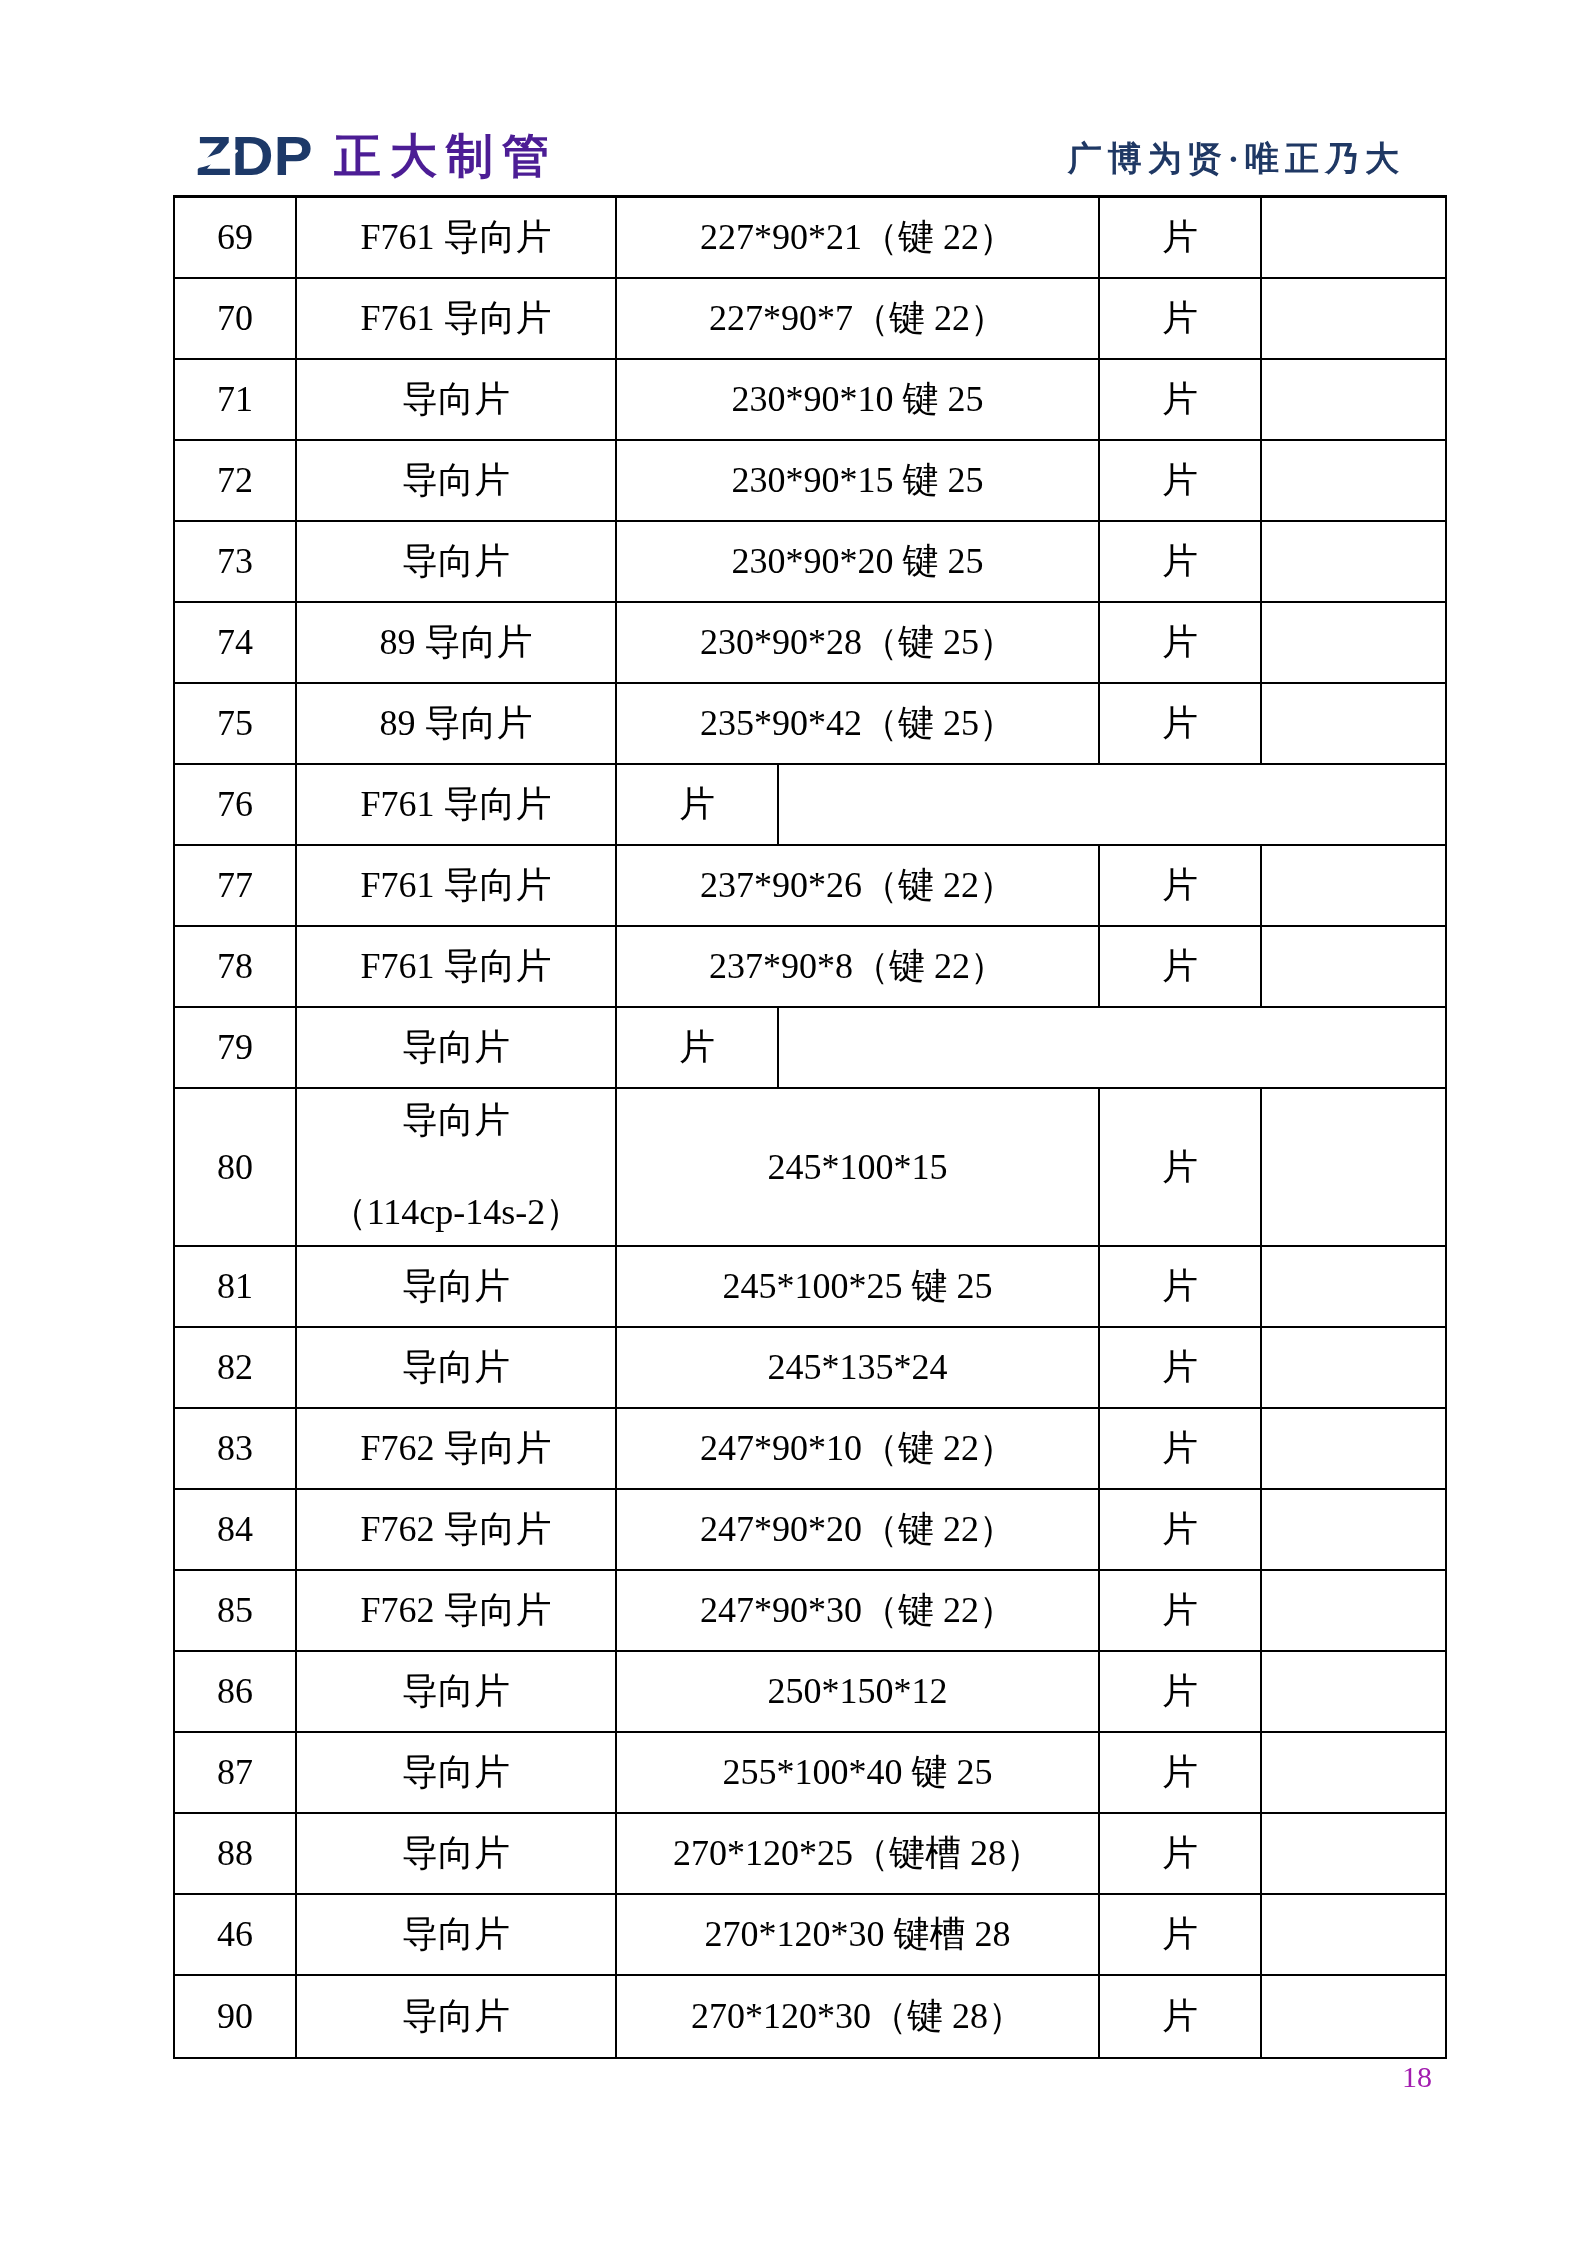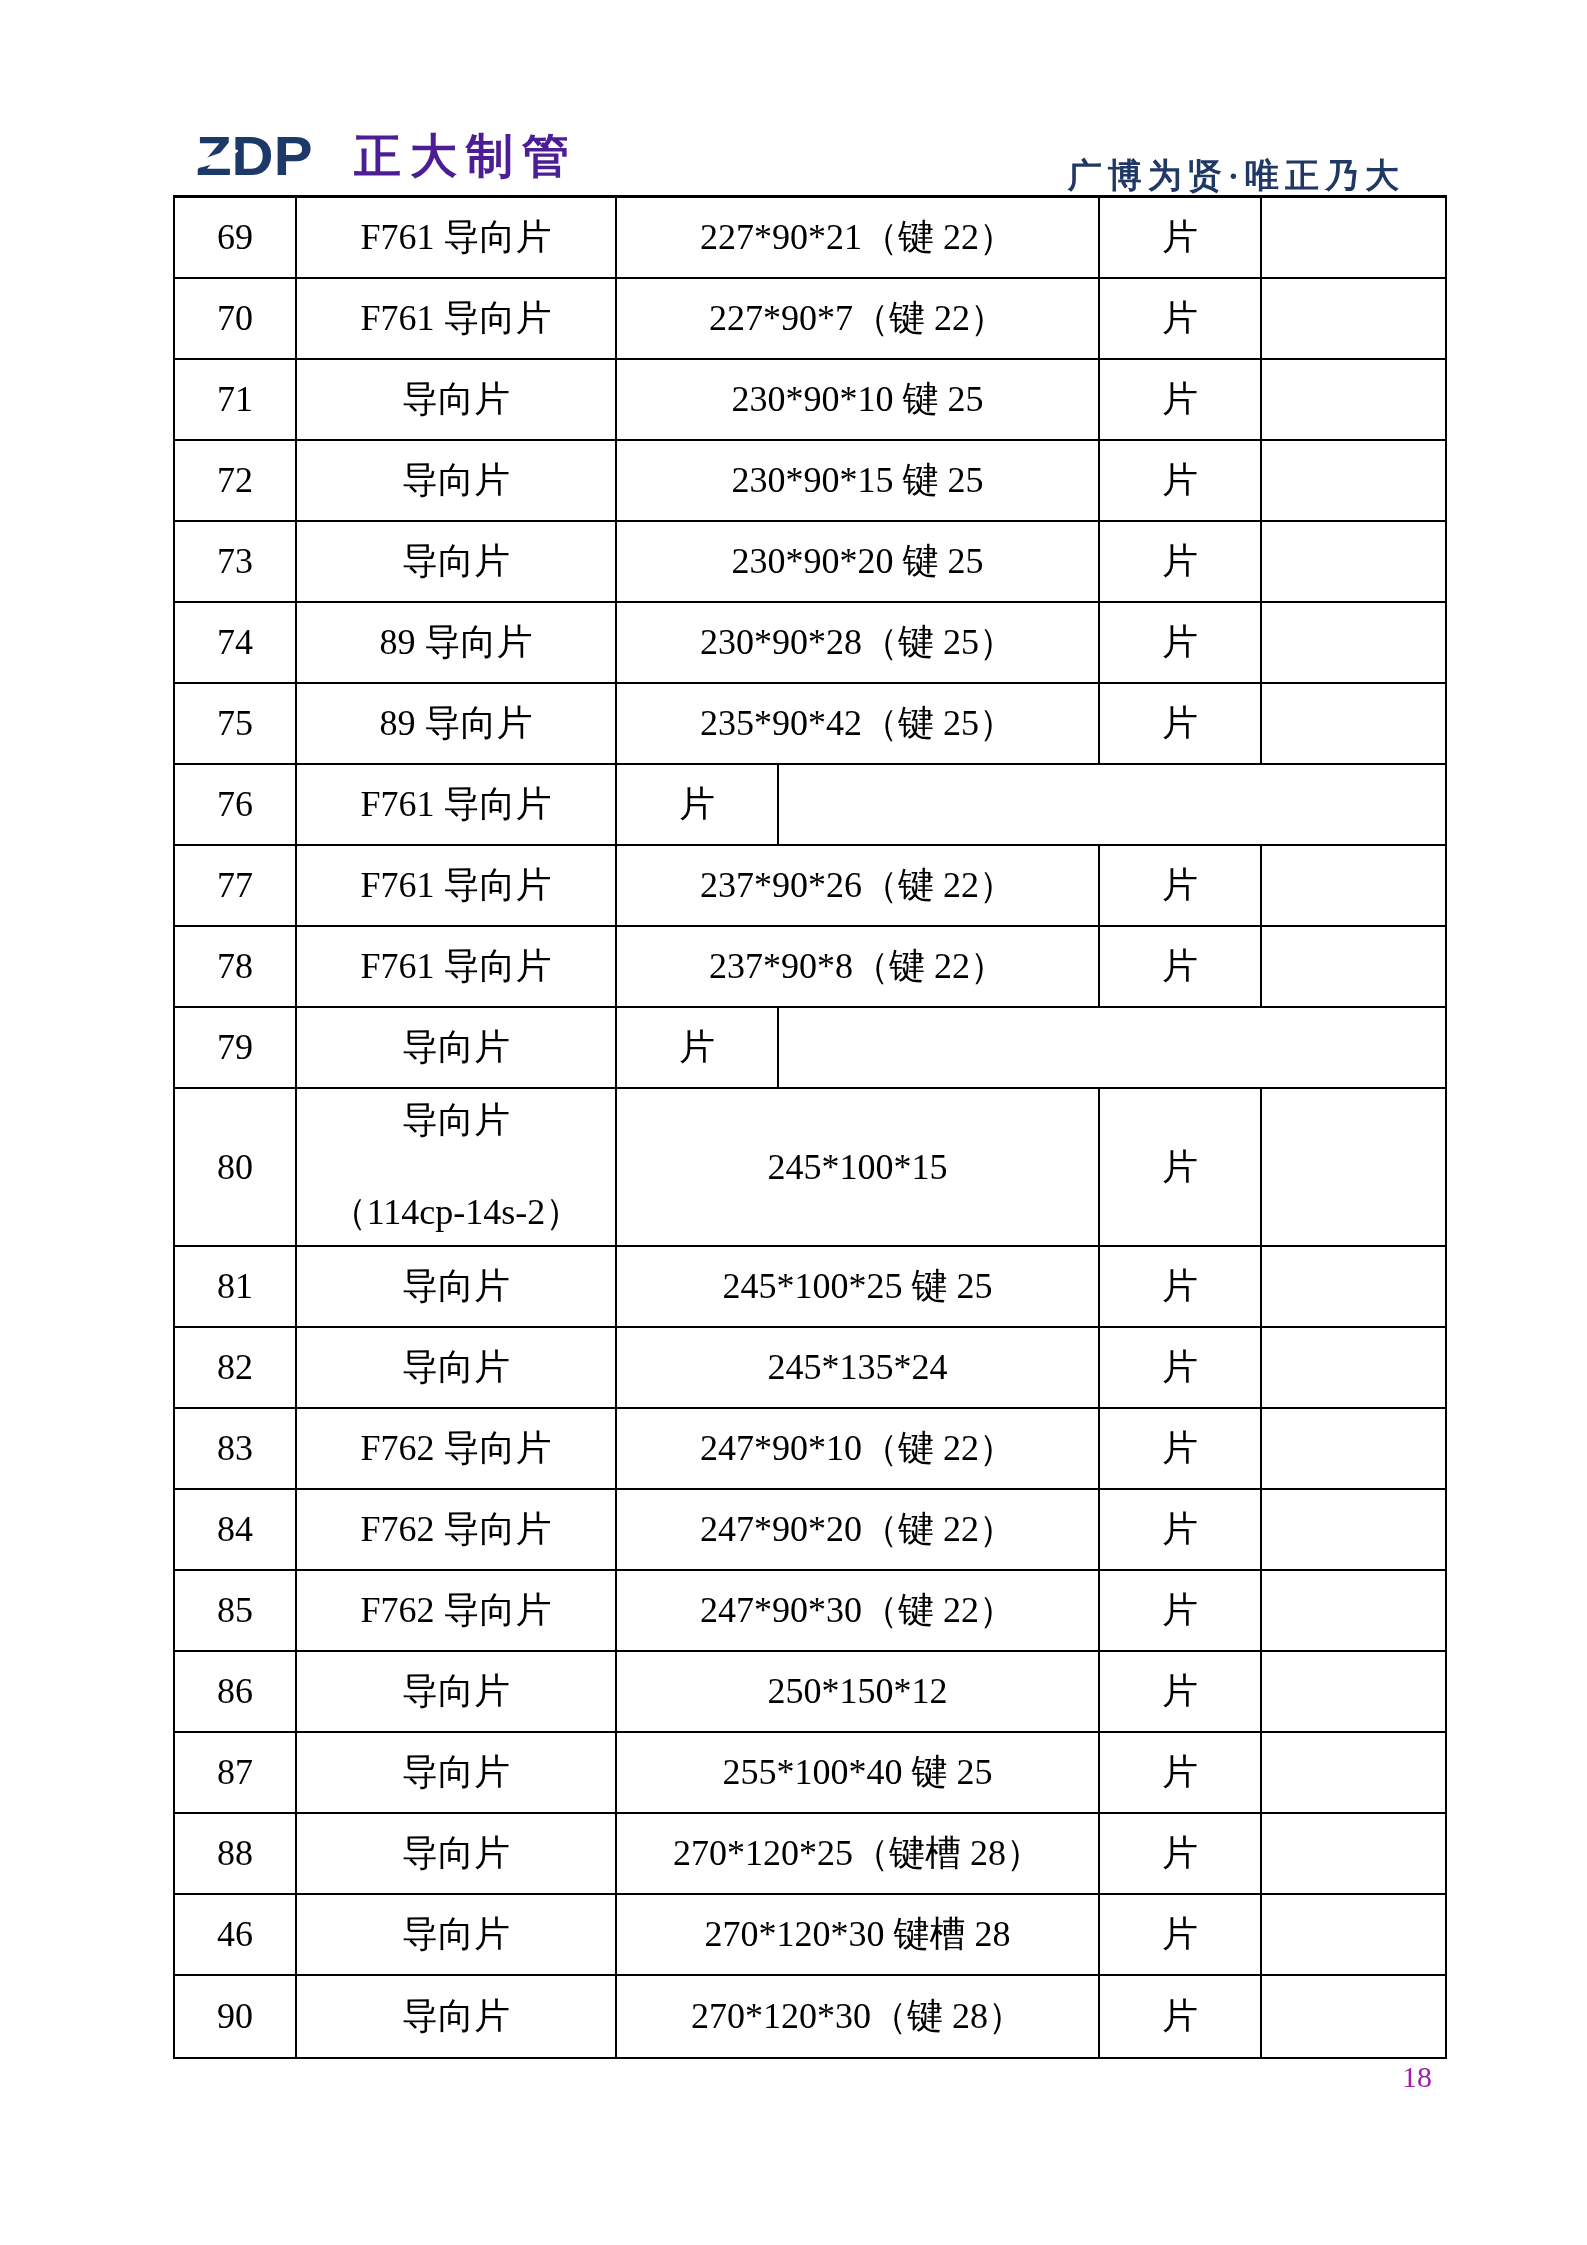--- a/index.html
+++ b/index.html
@@ -9,21 +9,20 @@
     position:relative;
     font-family:"Liberation Serif", serif;
     color:#000;
     overflow:hidden;
   }
   
   .header-logo{
     position:absolute;left:196px;top:128px;
     display:flex;align-items:center;
     white-space:nowrap;
-    gap:20px;
   }
   .logo-zdp{
     position:relative;
     font-family:"Liberation Sans", sans-serif;
     font-weight:900;
     font-size:56px;line-height:56px;
     letter-spacing:0px;
     color:#1d3968;
     transform:scaleX(1.04);transform-origin:left center;
   }
@@ -38,21 +37,21 @@
   .logo-company{
     font-family:"Liberation Sans", sans-serif;
     font-weight:700;
     font-size:47px;line-height:50px;
     letter-spacing:9px;
     color:#4c1d95;
     margin-left:26px;
   }
   .header-slogan{
     position:absolute;
-    top:158px;right:182px;
+    top:141px;right:182px;
     font-family:"Liberation Serif", serif;
     font-weight:700;
     font-size:34px;line-height:36px;
     letter-spacing:6px;
     color:#1f3864;
     white-space:nowrap;
   }
   
   .spec-table{
     position:absolute;

